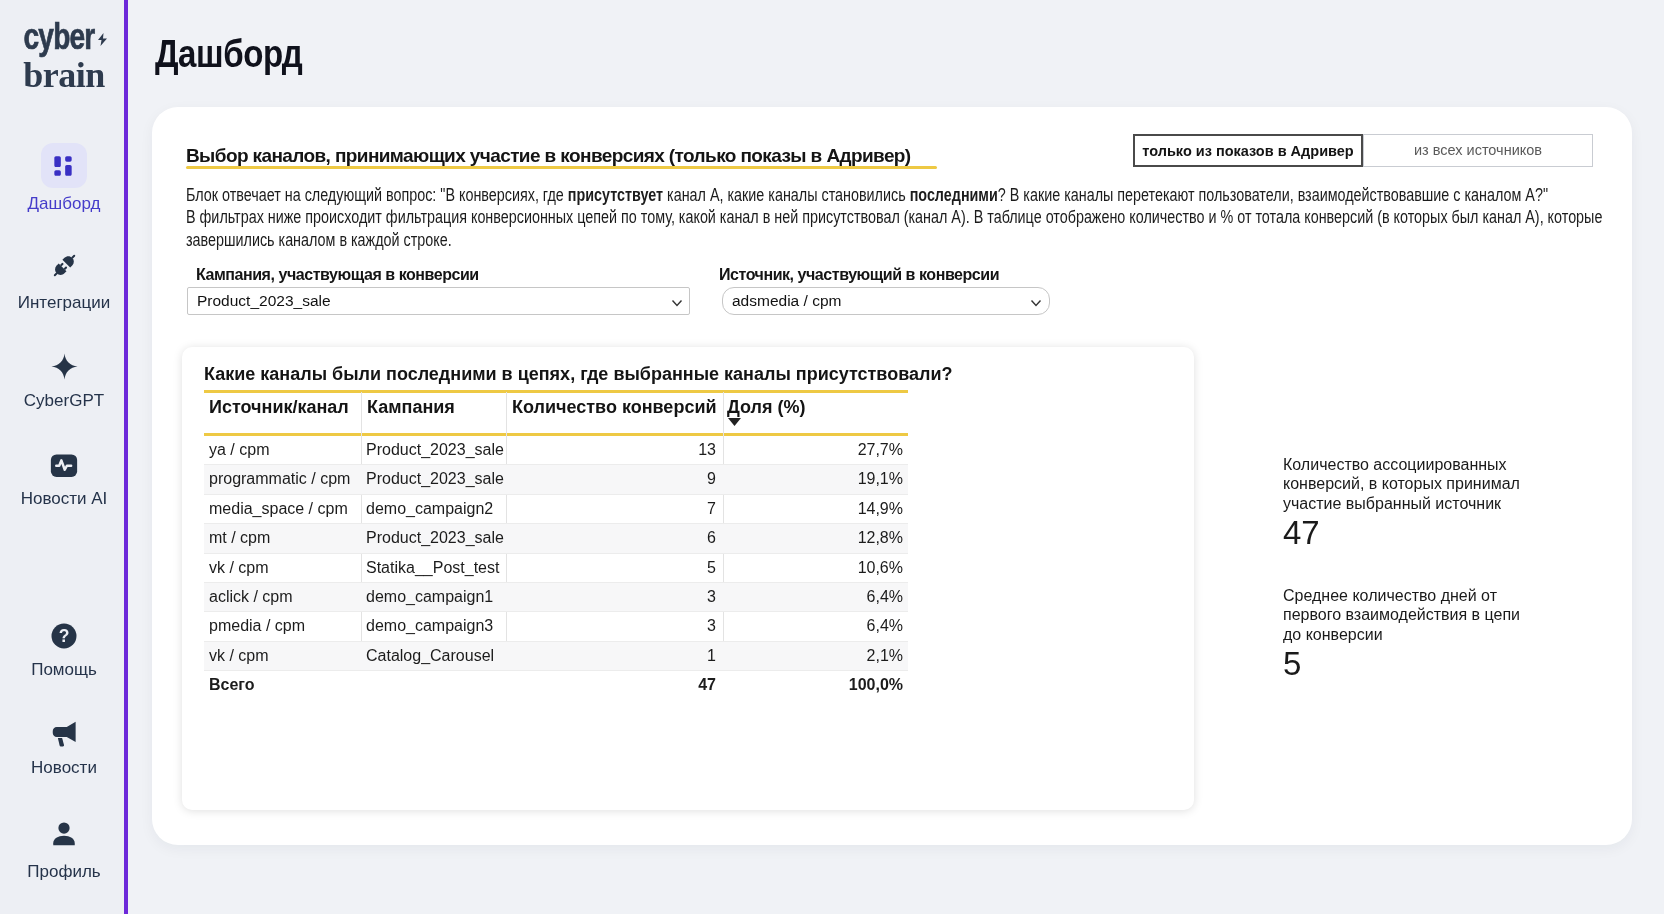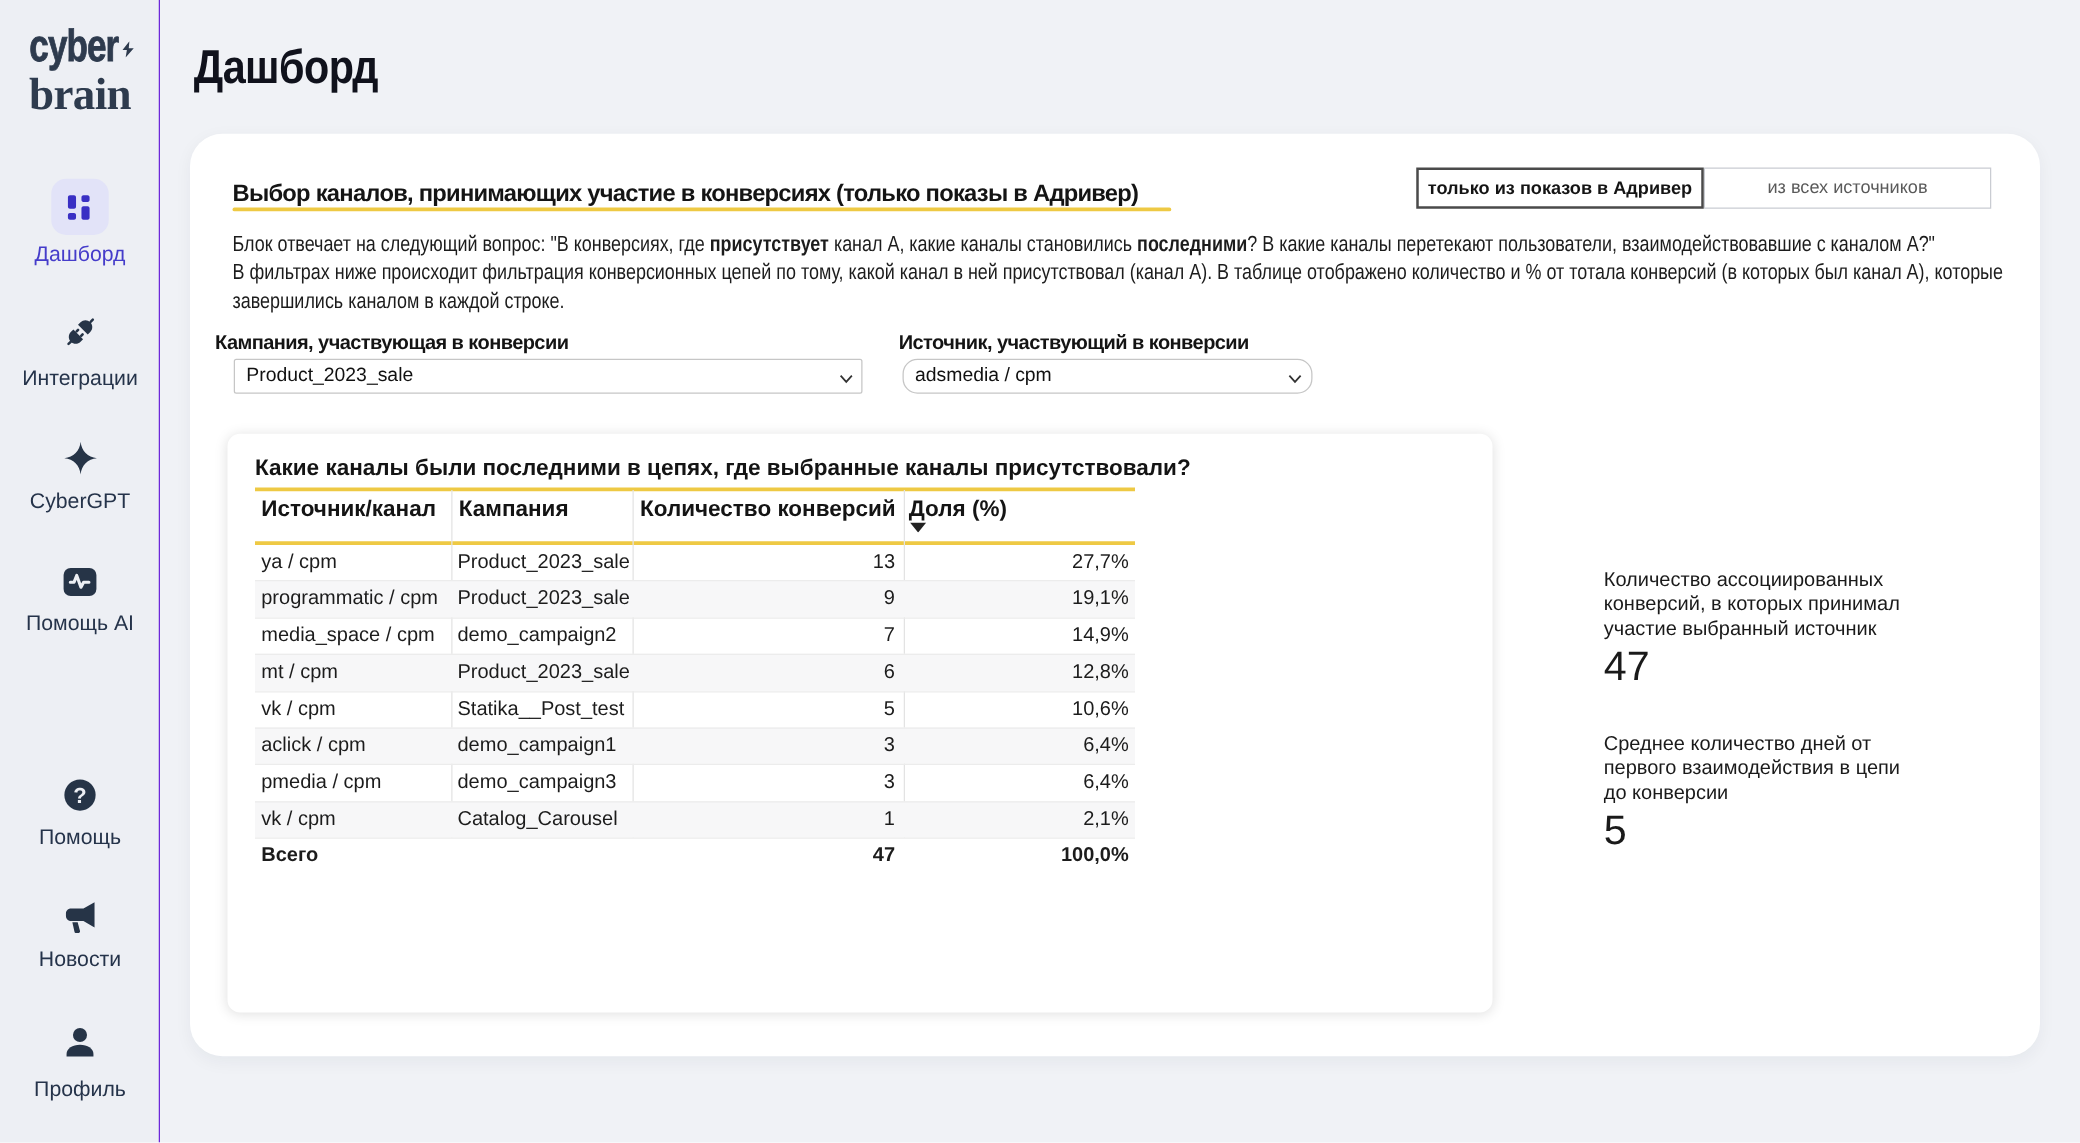--- a/index.html
+++ b/index.html
@@ -1,19 +1,19 @@
 <!DOCTYPE html>
 <html lang="ru"><head>
 <meta charset="utf-8">
 <title>Дашборд</title>
 <style>
   * { margin:0; padding:0; box-sizing:border-box; }
   html,body { width:1664px; height:914px; overflow:hidden; }
   body { font-family:"Liberation Sans", sans-serif; background:#f0f2f6; position:relative; }
-  .sidebar { position:absolute; left:0; top:0; width:128px; height:914px; background:#edeff4; border-right:1px solid #6d28d9;text-decoration:underline; }
+  .sidebar { position:absolute; left:0; top:0; width:128px; height:914px; background:#edeff4; border-right:4px solid #6d28d9;text-decoration:underline; }
   .logo { position:absolute; left:0; top:0; width:128px; text-align:center; color:#2e3b4e; }
   .logo .cyber { position:absolute; top:20px; left:-5px; width:128px; font-weight:700; font-size:36px; letter-spacing:-1px; line-height:34px; transform:scaleX(0.78); transform-origin:center top; -webkit-text-stroke:0.7px #2e3b4e; }
   .logo .brain { position:absolute; top:58px; left:0; width:128px; font-family:"Liberation Serif", serif; font-weight:700; font-size:36px; line-height:34px; letter-spacing:-0.5px; }
   .bolt { position:absolute; left:97px; top:33px; }
   .iconbox { position:absolute; left:41px; top:143px; width:46px; height:45px; background:#e2e3f8; border-radius:12px; }
   .icn { position:absolute; left:50px; }
   .lblabs { position:absolute; width:128px; text-align:center; font-size:17px; color:#25334a; }
   .main-title { position:absolute; left:155px; top:33px; font-size:38px; font-weight:700; color:#10121c; letter-spacing:-0.5px; transform:scaleX(0.87); transform-origin:0 0; }
   .card { position:absolute; left:152px; top:107px; width:1480px; height:738px; background:#fff; border-radius:26px; box-shadow:0 4px 14px rgba(25,35,60,0.05); }
   .h2 { position:absolute; left:34px; top:38px; font-size:19px; font-weight:700; color:#141414; letter-spacing:-0.6px; }
@@ -70,21 +70,21 @@
 
   <svg class="icn" style="left:50px; top:352px;" width="29" height="29" viewBox="0 0 24 24" fill="#263447">
       <path d="M12 1.2 C12.55 7.3 16.7 11.45 22.8 12 C16.7 12.55 12.55 16.7 12 22.8 C11.45 16.7 7.3 12.55 1.2 12 C7.3 11.45 11.45 7.3 12 1.2 Z"></path>
     </svg>
   <div class="lblabs" style="top:391px">CyberGPT</div>
 
   <svg class="icn" style="left:49px; top:450px;" width="30" height="30" viewBox="0 0 24 24">
       <rect x="1.5" y="3.5" width="21" height="18" rx="4.5" fill="#263447"></rect>
       <path d="M5.8 12.6h2.4l1.7-4.3 2.7 7.5 1.7-3.2h3.4" stroke="#edeff4" stroke-width="2" fill="none" stroke-linecap="round" stroke-linejoin="round"></path>
     </svg>
-  <div class="lblabs" style="top:489px">Помощь AI</div>
+  <div class="lblabs" style="top:489px">Новости AI</div>
 
   <svg class="icn" style="left:49px; top:621px;" width="30" height="30" viewBox="0 0 24 24">
       <circle cx="12" cy="12" r="10" fill="#263447"></circle>
       <text x="12" y="16.8" font-size="14" font-weight="bold" fill="#edeff4" text-anchor="middle" font-family="Liberation Sans">?</text>
     </svg>
   <div class="lblabs" style="top:660px">Помощь</div>
 
   <svg class="icn" style="left:49px; top:719px;" width="30" height="30" viewBox="0 0 24 24" fill="#263447">
       <path d="M21.3 2.2 v16.2 l-7.1-4.1 H6.2 c-1.8 0-3.2-1.4-3.2-3.2 v-1.6 c0-1.8 1.4-3.2 3.2-3.2 h8 z"></path>
       <path d="M7.1 15.1 h3.4 l1.5 5.6 c.16.6-.28 1.2-.9 1.2 h-1.7 c-.42 0-.8-.28-.9-.7 z"></path>
@@ -104,21 +104,21 @@
   <div class="h2">Выбор каналов, принимающих участие в конверсиях (только показы в Адривер)</div>
   <div class="h2line"></div>
   <div class="chains-lbl">Цепи</div>
   <div class="tgl tgl1">только из показов в Адривер</div>
   <div class="tgl tgl2">из всех источников</div>
   <div class="para">
       <div class="pl">Блок отвечает на следующий вопрос: "В конверсиях, где <b>присутствует</b> канал А, какие каналы становились <b>последними</b>? В какие каналы перетекают пользователи, взаимодействовавшие с каналом А?"</div>
       <div class="pl">В фильтрах ниже происходит фильтрация конверсионных цепей по тому, какой канал в ней присутствовал (канал А). В таблице отображено количество и % от тотала конверсий (в которых был канал А), которые</div>
       <div class="pl">завершились каналом в каждой строке.</div>
     </div>
-  <div class="flt-lbl" style="left:20px;">Кампания, участвующая в конверсии</div>
+  <div class="flt-lbl" style="left:44px;">Кампания, участвующая в конверсии</div>
   <div class="flt-lbl" style="left:567px;">Источник, участвующий в конверсии</div>
   <div class="sel" style="left:35px; width:503px;">Product_2023_sale
     <svg class="chev" style="left:483px" viewBox="0 0 12 12">
         <path d="M1.5 3.5 L6 8.5 L10.5 3.5" stroke="#333" stroke-width="1.4" fill="none"></path>
       </svg>
   </div>
   <div class="sel" style="left:570px; width:328px;border-radius:12px;">adsmedia / cpm
     <svg class="chev" style="left:307px" viewBox="0 0 12 12">
         <path d="M1.5 3.5 L6 8.5 L10.5 3.5" stroke="#333" stroke-width="1.4" fill="none"></path>
       </svg>

